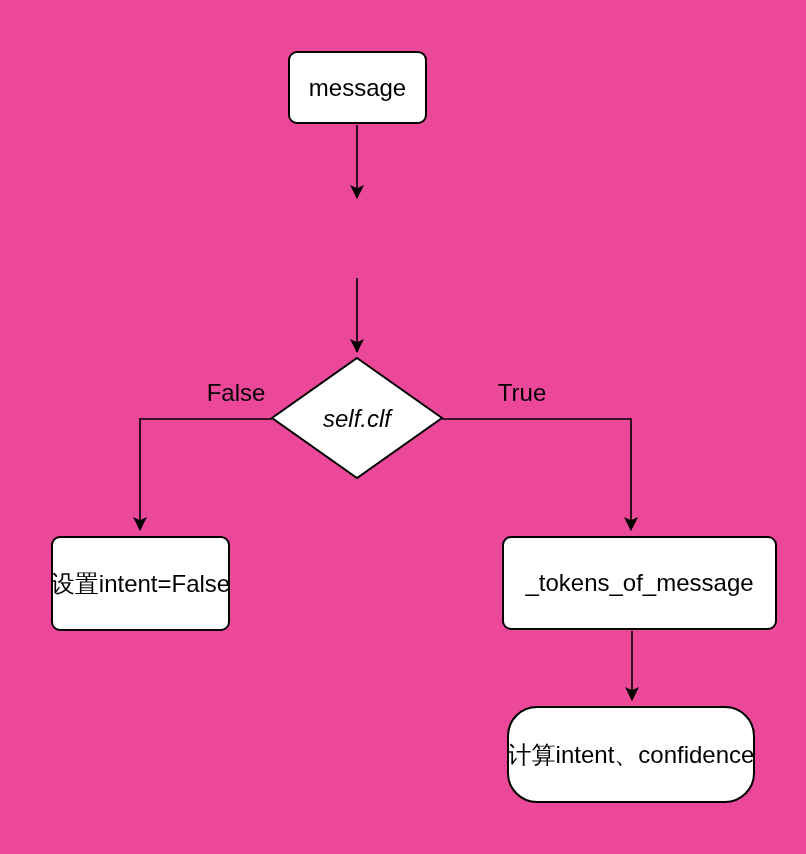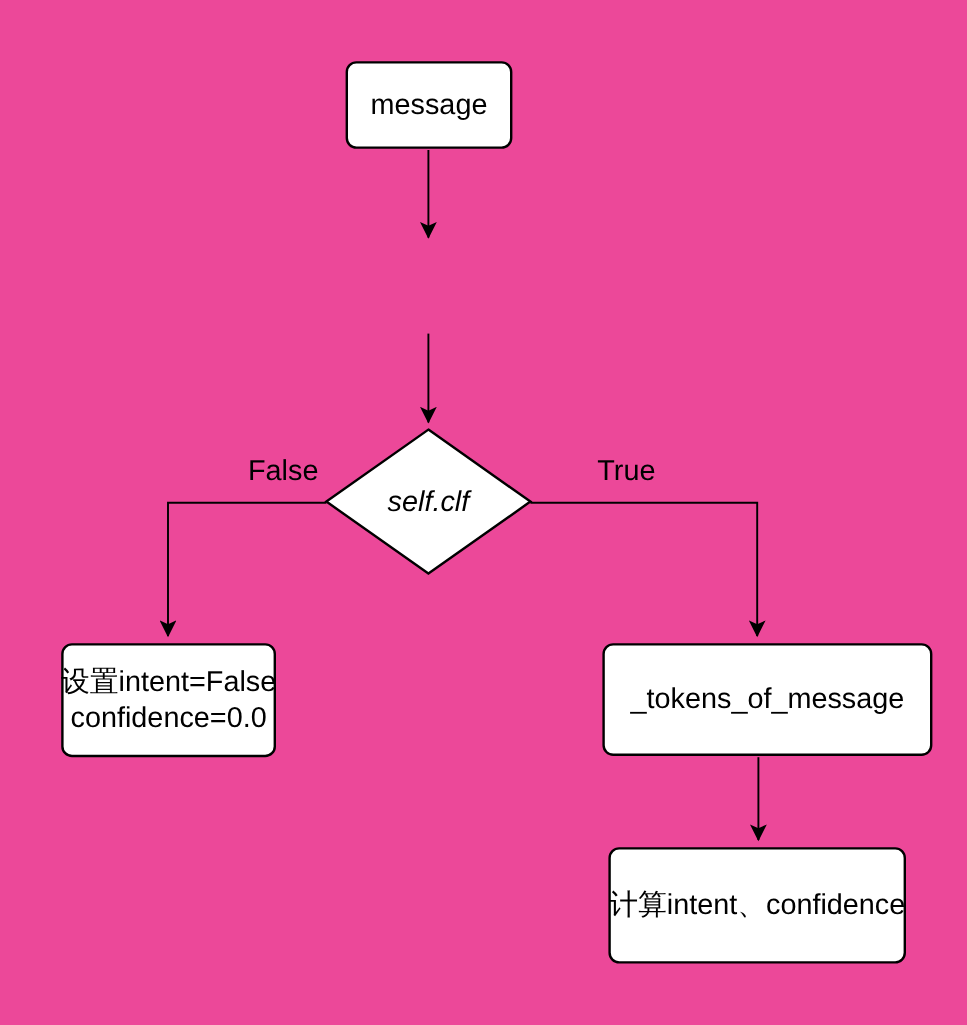--- a/index.html
+++ b/index.html
@@ -53,21 +53,21 @@
     transform: translate(-50%, -50%);
     font-size: 24px;
     white-space: nowrap;
     z-index: 3;
     background: transparent;
   }
   #node-message { left: 288px; top: 51px;  width: 139px; height: 73px; }
   #node-process { left: 288px; top: 202px; width: 139px; height: 75px; }
   #node-set-none { left: 51px;  top: 536px; width: 179px; height: 95px; }
   #node-tokens   { left: 502px; top: 536px; width: 275px; height: 94px; }
-  #node-compute  { left: 507px; top: 706px; width: 248px; height: 97px; }
+  #node-compute  { left: 507px; top: 706px; width: 248px; height: 97px; border-radius: 30px; }
   #decision-label { left: 357px; top: 419px; font-style: italic; }
   #label-false    { left: 192px; top: 393px; margin-left: 44px; }
   #label-true     { left: 522px; top: 393px; }
 </style>
 </head>
 <body>
 
 <div class="canvas">
 
   <svg class="edges" width="806" height="854" viewBox="0 0 806 854">
@@ -94,20 +94,19 @@
 
 
   <div class="floating-label" id="decision-label">self.clf</div>
 
   <div class="floating-label" id="label-false">False</div>
 
   <div class="floating-label" id="label-true">True</div>
 
   <div class="node" id="node-set-none">
     <div>设置intent=False</div>
-    <div>confidence=0.0</div>
   </div>
 
   <div class="node" id="node-tokens">_tokens_of_message</div>
 
   <div class="node" id="node-compute">计算intent、confidence</div>
 
 </div>
 
 </body></html>

